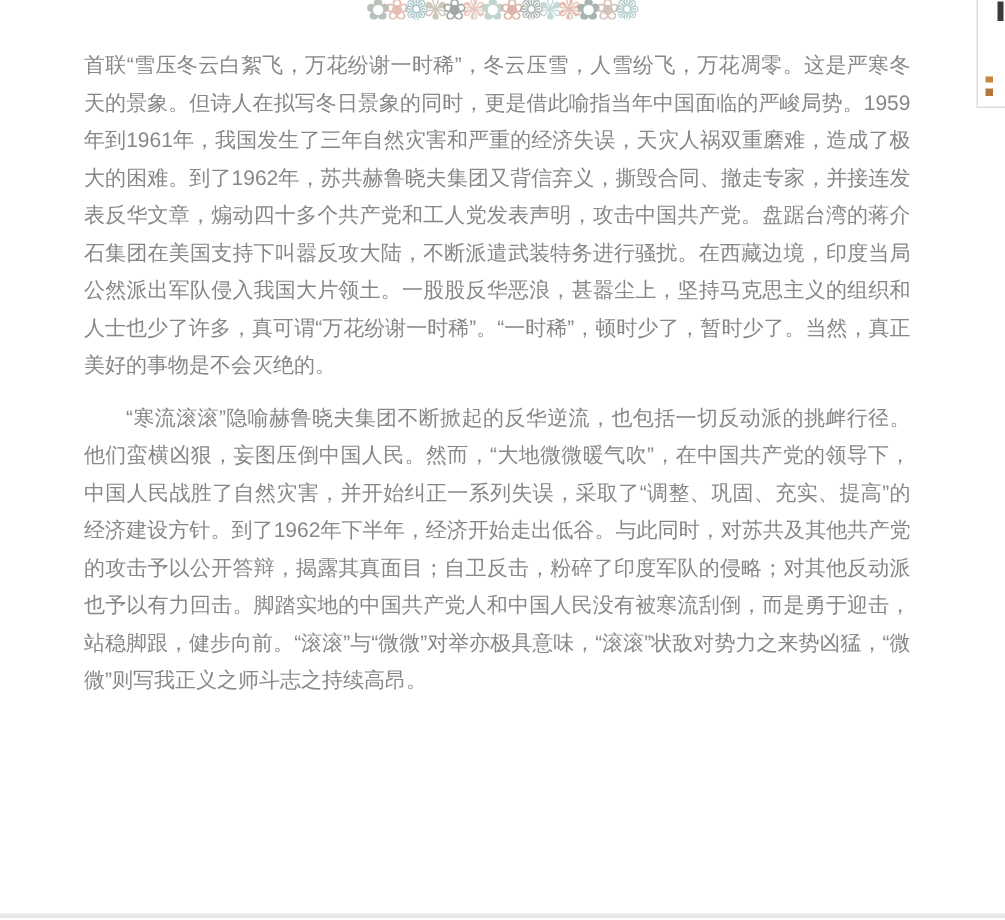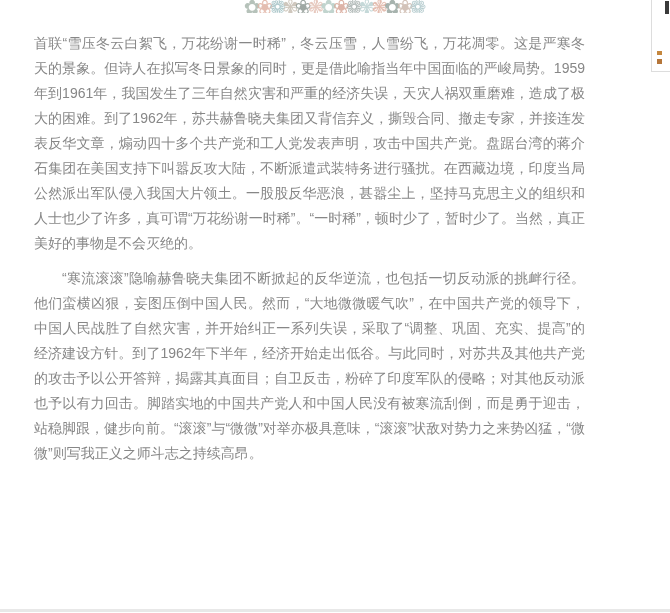--- a/index.html
+++ b/index.html
@@ -35,21 +35,21 @@
   }
   .heading {
     margin: 20px 0 0 62px;
     font-size: 16px;
     font-weight: bold;
     letter-spacing: 1px;
     color: #9a4538;
   }
   .para {
     width: 551px;
-    margin: 10px 0 0 34px;
+    margin: 10px 0 0 56px;
     font-size: 14px;
     line-height: 25px;
     color: #878787;
     text-align: justify;
   }
   .para.first { margin-top: 18px; }
   .para.indent { text-indent: 2em; }
   
   .side-panel {
     position: absolute;

